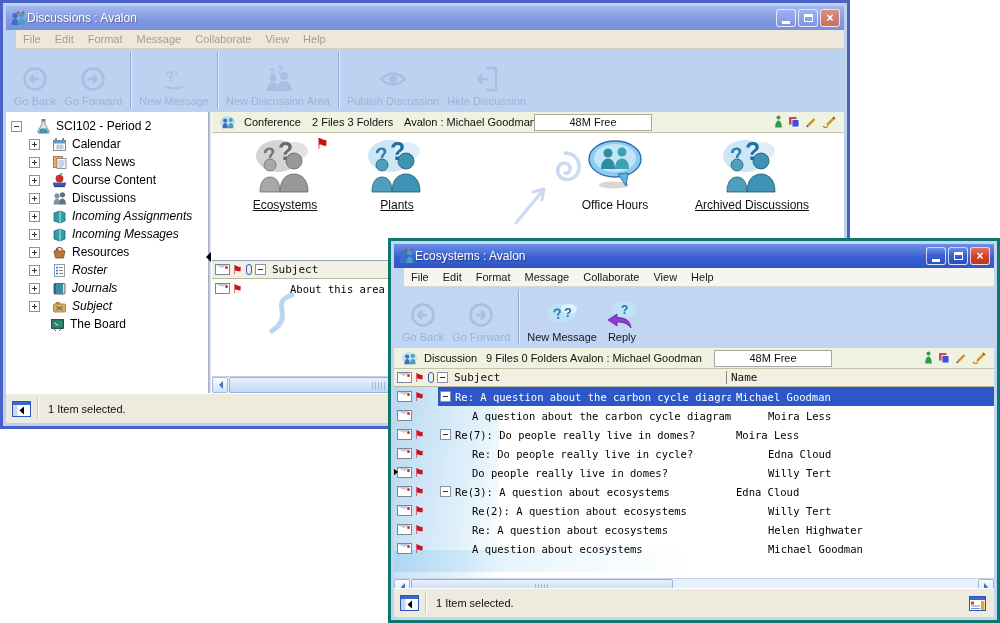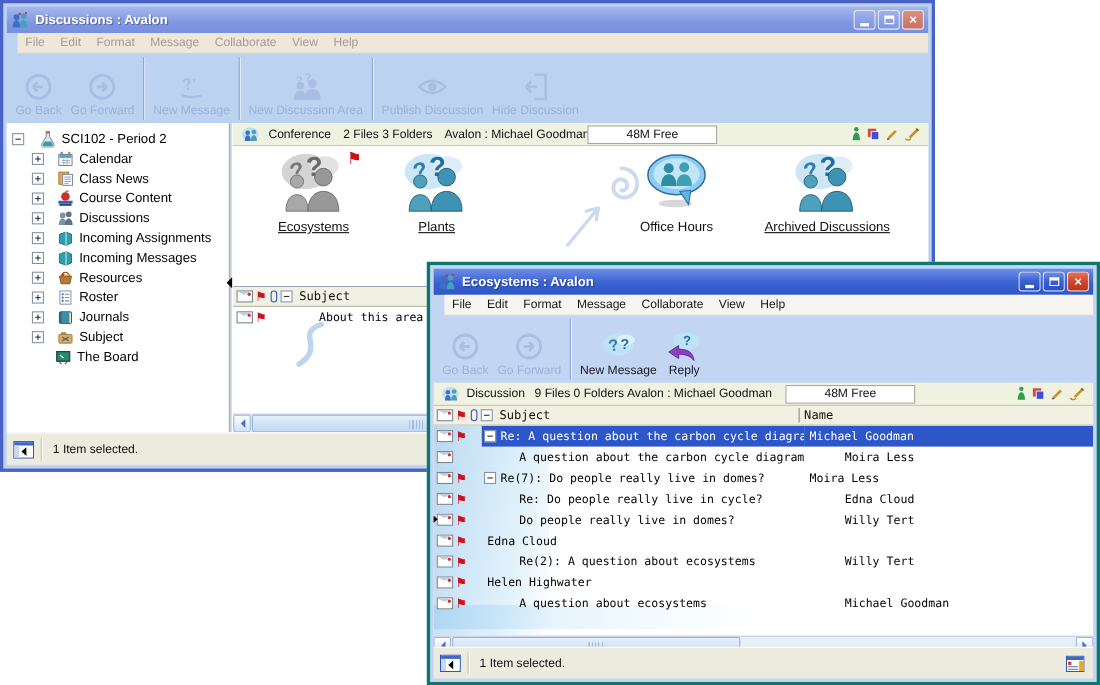--- a/index.html
+++ b/index.html
@@ -2,21 +2,21 @@
 <html><head>
 <meta charset="utf-8">
 <style>
   html,body{margin:0;padding:0}
   body{width:1000px;height:623px;position:relative;background:#fff;overflow:hidden;
        font-family:"Liberation Sans",sans-serif;-webkit-font-smoothing:none}
   .win{position:absolute;box-sizing:border-box}
   .winbody{position:absolute;inset:3px;overflow:hidden}
   
   .tbar{position:absolute;left:0;right:0;top:0;height:24px;display:flex;align-items:center;padding:0 4px;box-sizing:border-box}
-  .tbar .ttl{color:#fff;font-weight:bold;font-size:12px;margin-left:5px;text-shadow:1px 1px 1px rgba(0,0,30,.35);flex:1}
+  .tbar .ttl{color:#fff;font-weight:normal;font-size:12px;text-shadow:1px 1px 1px rgba(0,0,30,.35);flex:1}
   .wbtns{display:flex;gap:2px}
   .wbtn{width:20px;height:18px;border-radius:3px;border:1px solid rgba(255,255,255,.75);box-sizing:border-box;
         display:flex;align-items:center;justify-content:center;color:#fff;font-size:12px;font-weight:bold;line-height:1}
   .act  .wbtn{background:linear-gradient(#6E8FE8,#3A61D0 45%,#2A50BE)}
   .inact .wbtn{background:linear-gradient(#9FB2EC,#7E95E0)}
   .act  .wbtn.cl{background:linear-gradient(#E87058,#D0442C 50%,#B83822)}
   .inact .wbtn.cl{background:linear-gradient(#D89080,#C57262)}
   .mingl{width:8px;height:3px;background:#fff;margin-top:8px}
   .maxgl{width:9px;height:8px;border:1px solid #fff;border-top-width:3px;box-sizing:border-box}
   
@@ -37,21 +37,21 @@
   .infobar{position:absolute;left:0;right:0;height:21px;background:#EFF1E1;border-bottom:1px solid #C2C2A6;
            font-size:11px;color:#101010;box-sizing:border-box}
   .infobar .ib{position:absolute;top:4px;white-space:nowrap}
   .freebox{position:absolute;top:2px;height:15px;width:116px;background:#fff;border:1px solid #A8A89A;
            text-align:center;line-height:15px;font-size:11px}
   .miniico{position:absolute;top:3px;display:flex;gap:5px;align-items:center}
   
   .treepane{position:absolute;left:0;top:0;bottom:0;width:202px;background:#fff}
   .trow{position:absolute;height:18px;display:flex;align-items:center;font-size:12px;color:#000;white-space:nowrap}
   .trow .lab{margin-left:5px}
-  .it .lab{}
+  .it .lab{font-style:italic}
   .vsplit{position:absolute;top:0;bottom:0;width:3px;background:linear-gradient(90deg,#9AA6B8,#E8ECF2)}
   
   .pb,.mb{width:9px;height:9px;background:#fff;border:1px solid #8494A6;box-sizing:content-box;position:relative;display:inline-block;flex:none}
   .pb::after,.mb::after{content:"";position:absolute;left:2px;top:4px;width:5px;height:1px;background:#333}
   .pb::before{content:"";position:absolute;left:4px;top:2px;width:1px;height:5px;background:#333}
   
   .hdr{display:flex;align-items:center;background:#F1F0E3;border-bottom:1px solid #B8B8A0;
        font-family:"DejaVu Sans Mono",monospace;font-size:11px;color:#101010;box-sizing:border-box}
   .env{width:13px;height:9px;background:#fff;border:1px solid #7A8694;position:relative;display:inline-block;flex:none}
   .env::before{content:"";position:absolute;left:0;top:0;border-left:6px solid transparent;border-right:6px solid transparent;border-top:3px solid #C4CBD6}
@@ -617,36 +617,43 @@
       <span class="sc lv2">
             <span>Do people really live in domes?</span>
           </span>
       <span class="nc">Willy Tert</span>
     </div>
     <div class="lrow">
       <span class="ric">
             <i class="env"></i>
             <i class="flg"></i>
           </span>
+      <span class="sc lv1">
+            <b class="mb"></b>
+            <span>Re(3): A question about ecosystems</span>
+          </span>
       <span class="nc">Edna Cloud</span>
     </div>
     <div class="lrow">
       <span class="ric">
             <i class="env"></i>
             <i class="flg"></i>
           </span>
       <span class="sc lv2">
             <span>Re(2): A question about ecosystems</span>
           </span>
       <span class="nc">Willy Tert</span>
     </div>
     <div class="lrow">
       <span class="ric">
             <i class="env"></i>
             <i class="flg"></i>
+          </span>
+      <span class="sc lv2">
+            <span>Re: A question about ecosystems</span>
           </span>
       <span class="nc">Helen Highwater</span>
     </div>
     <div class="lrow">
       <span class="ric">
             <i class="env"></i>
             <i class="flg"></i>
           </span>
       <span class="sc lv2">
             <span>A question about ecosystems</span>

